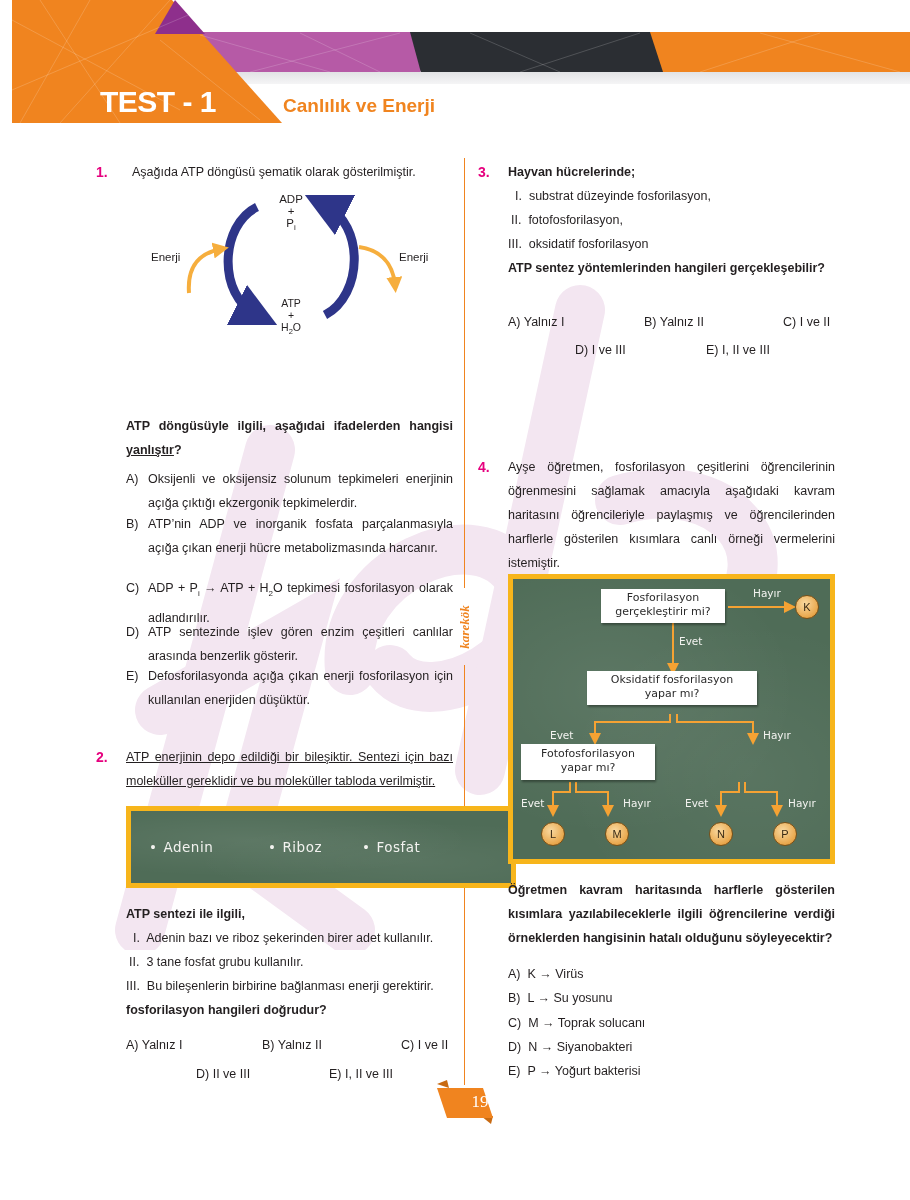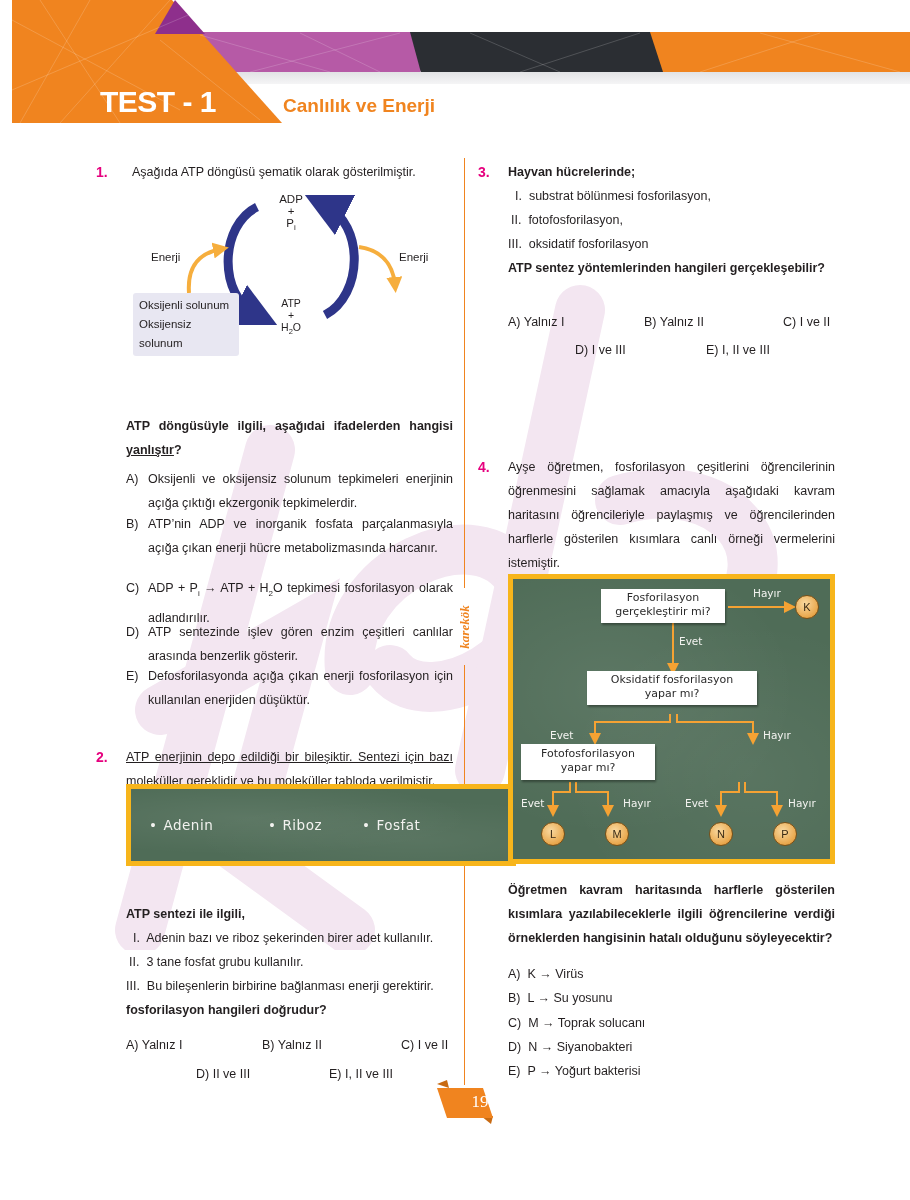--- a/index.html
+++ b/index.html
@@ -146,24 +146,20 @@
     </div>
     <div class="diag-label" style="left:148px; top:112px; width:36px; font-size:10.5px;">
       <div>ATP</div>
       <div>+</div>
       <div><span>H</span><sub style="font-size:7.5px;">2</sub><span>O</span></div>
     </div>
 
     <div class="diag-label" style="left:26px; top:66px;">Enerji</div>
     <div class="diag-label" style="left:274px; top:66px;">Enerji</div>
 
-    <div class="diag-box" style="left:8px; top:108px; width:106px;">
-      <div>Oksijenli solunum</div>
-      <div>Oksijensiz solunum</div>
-    </div>
   </div>
 
   <div class="txt bold just" style="left:126px; top:414px; width:327px;">
     <span>ATP döngüsüyle ilgili, aşağıdai ifadelerden hangisi</span>
     <span style="text-decoration:underline;">yanlıştır</span><span>?</span>
   </div>
 
   <div class="opt-row" style="left:126px; top:467px; width:327px;">
     <span class="opt-letter">A)</span>
     <span class="opt-body">Oksijenli ve oksijensiz solunum tepkimeleri enerjinin açığa çıktığı ekzergonik tepkimelerdir.</span>
@@ -183,21 +179,21 @@
   <div class="opt-row" style="left:126px; top:664px; width:327px;">
     <span class="opt-letter">E)</span>
     <span class="opt-body">Defosforilasyonda açığa çıkan enerji fosforilasyon için kullanılan enerjiden düşüktür.</span>
   </div>
 </div>
 
 <div>
   <div class="qnum" style="left:96px; top:749px;">2.</div>
   <div class="txt just" style="left:126px; top:745px; width:327px;text-decoration:underline;">ATP enerjinin depo edildiği bir bileşiktir. Sentezi için bazı moleküller gereklidir ve bu moleküller tabloda verilmiştir.</div>
 
-  <div class="chalk" style="left:126px; top:784px; width:390px; height:82px;">
+  <div class="chalk" style="left:126px; top:806px; width:390px; height:82px;">
     <div class="chalk-item" style="left:18px; top:28px;">Adenin</div>
     <div class="chalk-item" style="left:137px; top:28px;">Riboz</div>
     <div class="chalk-item" style="left:231px; top:28px;">Fosfat</div>
   </div>
 
   <div class="txt bold" style="left:126px; top:902px;">ATP sentezi ile ilgili,</div>
   <div class="txt" style="left:133px; top:926px;"><span>I.</span>&nbsp; <span>Adenin bazı ve riboz şekerinden birer adet kullanılır.</span></div>
   <div class="txt" style="left:129px; top:950px;"><span>II.</span>&nbsp; <span>3 tane fosfat grubu kullanılır.</span></div>
   <div class="txt" style="left:126px; top:974px;"><span>III.</span>&nbsp; <span>Bu bileşenlerin birbirine bağlanması enerji gerektirir.</span></div>
   <div class="txt bold" style="left:126px; top:998px;">fosforilasyon hangileri doğrudur?</div>
@@ -205,21 +201,21 @@
   <div class="opt" style="left:126px; top:1033px;"><span>A)</span> <span>Yalnız I</span></div>
   <div class="opt" style="left:262px; top:1033px;"><span>B)</span> <span>Yalnız II</span></div>
   <div class="opt" style="left:401px; top:1033px;"><span>C)</span> <span>I ve II</span></div>
   <div class="opt" style="left:196px; top:1062px;"><span>D)</span> <span>II ve III</span></div>
   <div class="opt" style="left:329px; top:1062px;"><span>E)</span> <span>I, II ve III</span></div>
 </div>
 
 <div>
   <div class="qnum" style="left:478px; top:164px;">3.</div>
   <div class="txt bold" style="left:508px; top:160px;">Hayvan hücrelerinde;</div>
-  <div class="txt" style="left:515px; top:184px;"><span>I.</span>&nbsp; <span>substrat bölünmesi fosforilasyon,</span></div>
+  <div class="txt" style="left:515px; top:184px;"><span>I.</span>&nbsp; <span>substrat düzeyinde fosforilasyon,</span></div>
   <div class="txt" style="left:511px; top:208px;"><span>II.</span>&nbsp; <span>fotofosforilasyon,</span></div>
   <div class="txt" style="left:508px; top:232px;"><span>III.</span>&nbsp; <span>oksidatif fosforilasyon</span></div>
   <div class="txt bold just" style="left:508px; top:256px; width:327px;">ATP sentez yöntemlerinden hangileri gerçekleşebilir?</div>
 
   <div class="opt" style="left:508px; top:310px;"><span>A)</span> <span>Yalnız I</span></div>
   <div class="opt" style="left:644px; top:310px;"><span>B)</span> <span>Yalnız II</span></div>
   <div class="opt" style="left:783px; top:310px;"><span>C)</span> <span>I ve II</span></div>
   <div class="opt" style="left:575px; top:338px;"><span>D)</span> <span>I ve III</span></div>
   <div class="opt" style="left:706px; top:338px;"><span>E)</span> <span>I, II ve III</span></div>
 </div>

